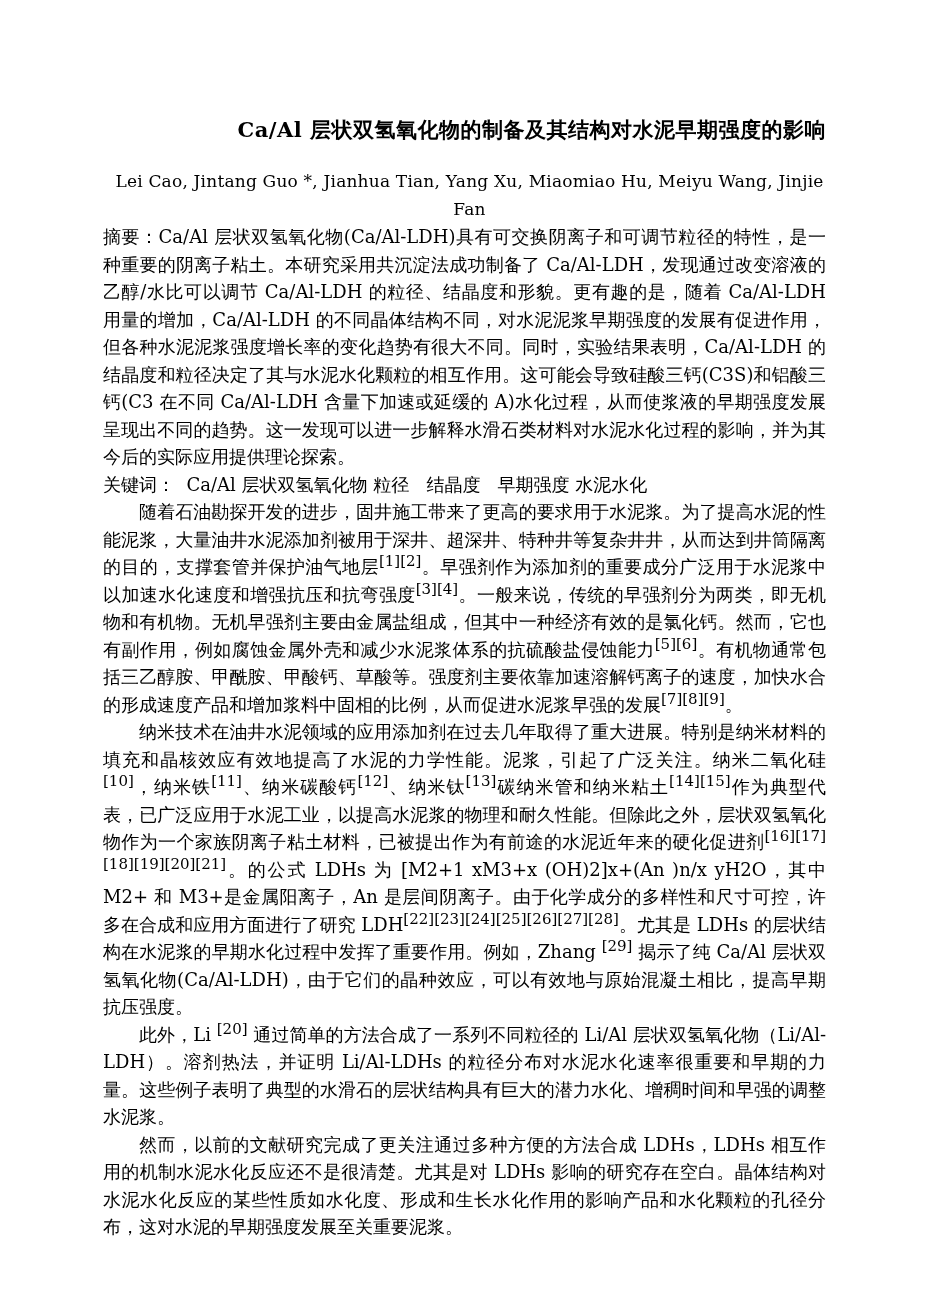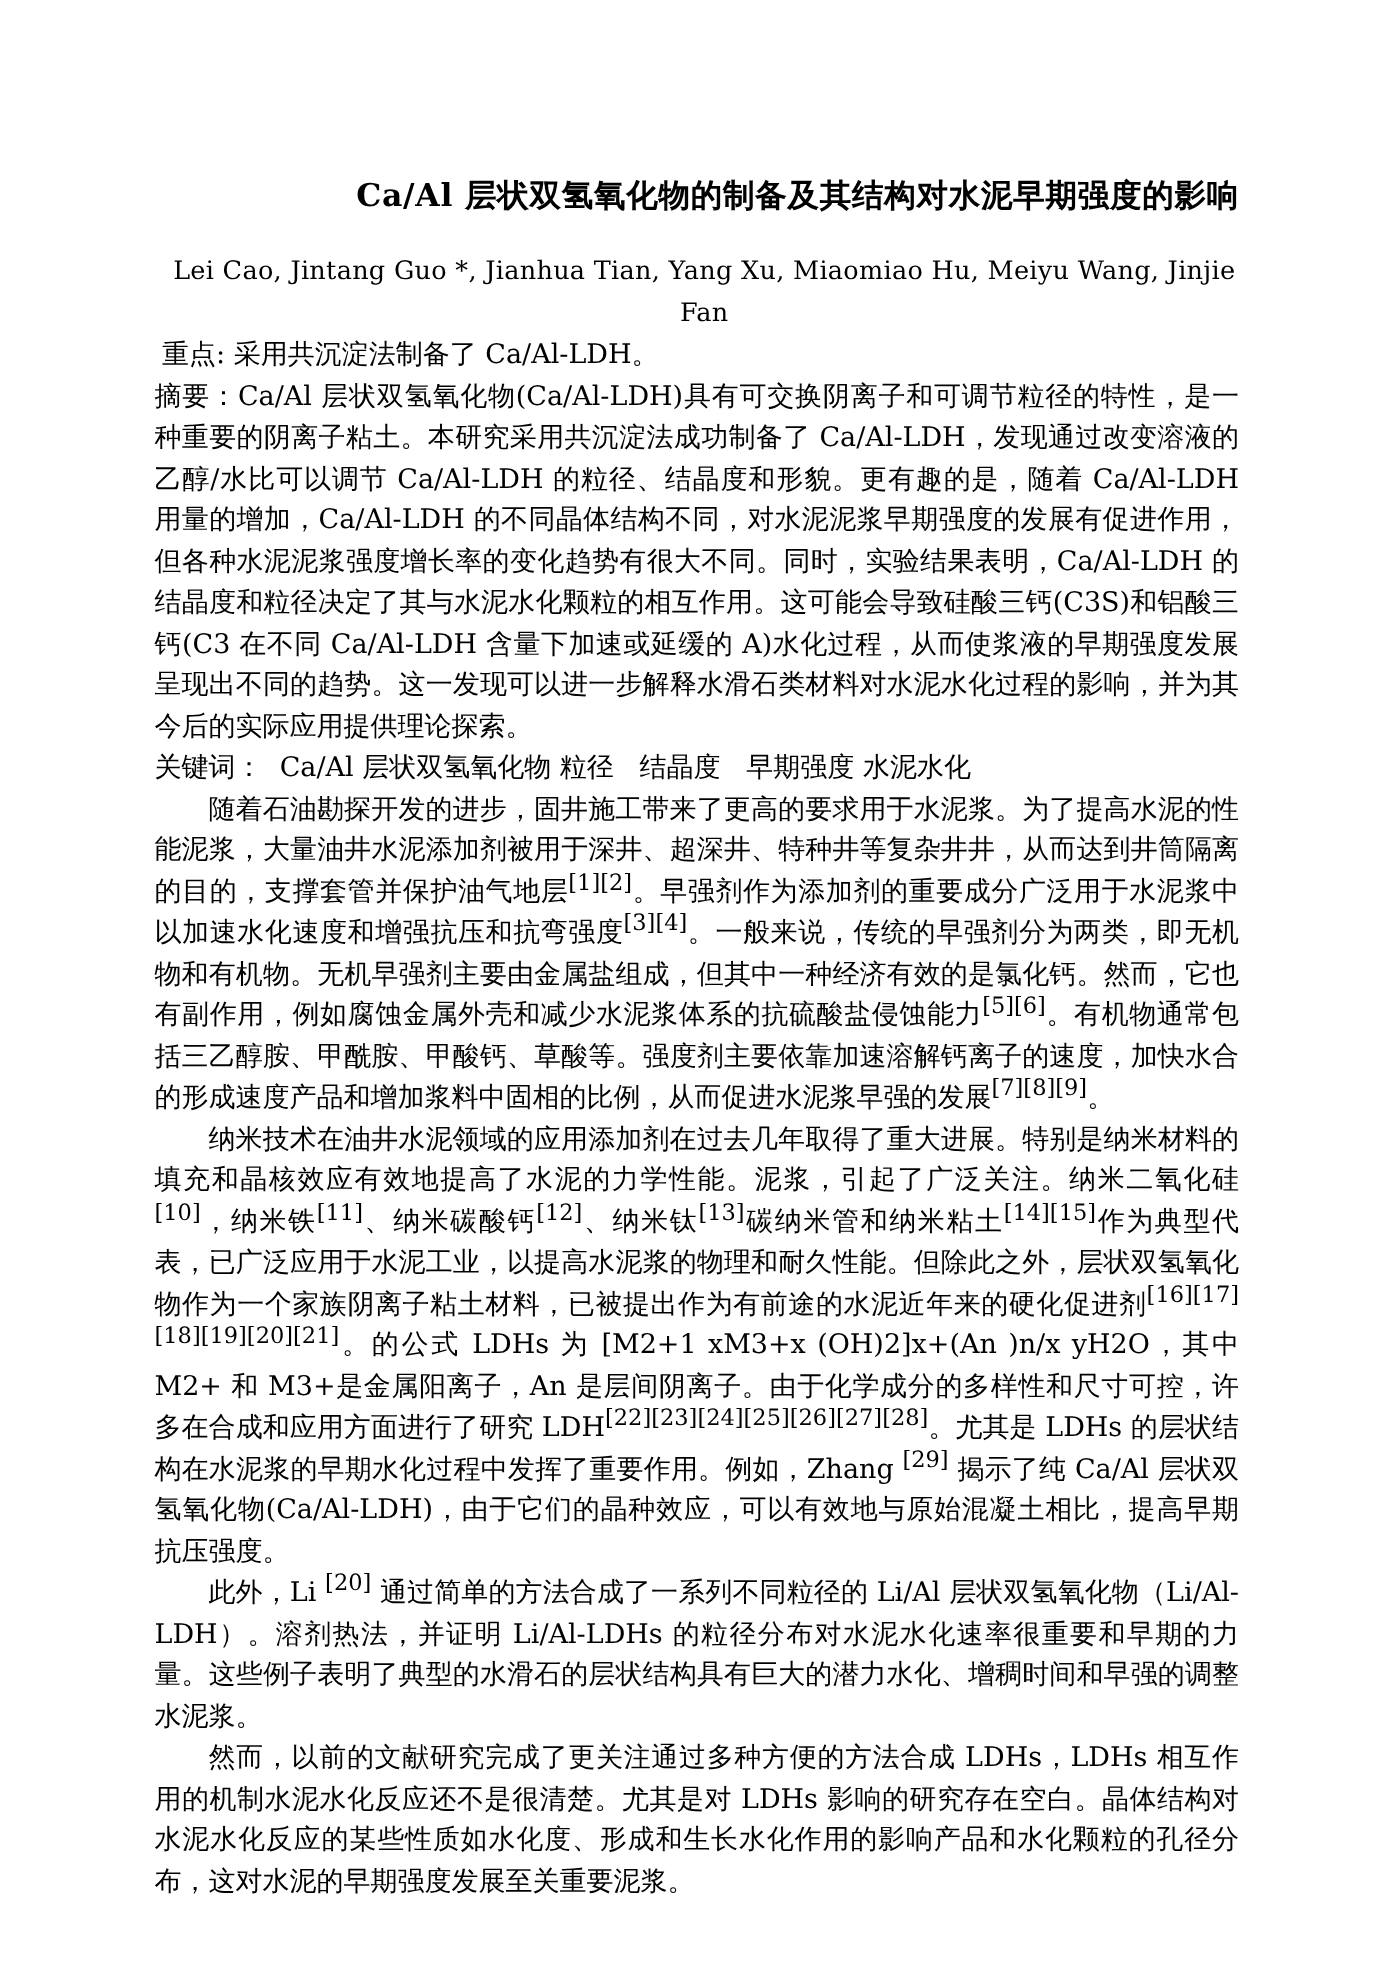--- a/index.html
+++ b/index.html
@@ -28,21 +28,20 @@
 <body>
 
 <div class="page">
 
   <h1 class="title">Ca/Al 层状双氢氧化物的制备及其结构对水泥早期强度的影响</h1>
 
   <div class="line authors">Lei Cao, Jintang Guo *, Jianhua Tian, Yang Xu, Miaomiao Hu, Meiyu Wang, Jinjie Fan</div>
 
 
   <div class="highlights">
-    <div class="line hl-first"><span>重点: </span><span>采用共沉淀法制备了 Ca/Al-LDH。</span></div>
   </div>
 
   <p class="para"><span>摘要：</span><span>Ca/Al 层状双氢氧化物(Ca/Al-LDH)具有可交换阴离子和可调节粒径的特性，是一种重要的阴离子粘土。本研究采用共沉淀法成功制备了 Ca/Al-LDH，发现通过改变溶液的乙醇/水比可以调节 Ca/Al-LDH 的粒径、结晶度和形貌。更有趣的是，随着 Ca/Al-LDH 用量的增加，Ca/Al-LDH 的不同晶体结构不同，对水泥泥浆早期强度的发展有促进作用，但各种水泥泥浆强度增长率的变化趋势有很大不同。同时，实验结果表明，Ca/Al-LDH 的结晶度和粒径决定了其与水泥水化颗粒的相互作用。这可能会导致硅酸三钙(C3S)和铝酸三钙(C3 在不同 Ca/Al-LDH 含量下加速或延缓的 A)水化过程，从而使浆液的早期强度发展呈现出不同的趋势。这一发现可以进一步解释水滑石类材料对水泥水化过程的影响，并为其今后的实际应用提供理论探索。</span></p>
 
   <p class="para keywords"><span>关键词：</span><span>  Ca/Al 层状双氢氧化物 粒径   结晶度   早期强度 水泥水化</span></p>
 
 
   <p class="para indent"><span>随着石油勘探开发的进步，固井施工带来了更高的要求用于水泥浆。为了提高水泥的性能泥浆，大量油井水泥添加剂被用于深井、超深井、特种井等复杂井井，从而达到井筒隔离的目的，支撑套管并保护油气地层</span><sup class="ref">[1][2]</sup><span>。早强剂作为添加剂的重要成分广泛用于水泥浆中以加速水化速度和增强抗压和抗弯强度</span><sup class="ref">[3][4]</sup><span>。一般来说，传统的早强剂分为两类，即无机物和有机物。无机早强剂主要由金属盐组成，但其中一种经济有效的是氯化钙。然而，它也有副作用，例如腐蚀金属外壳和减少水泥浆体系的抗硫酸盐侵蚀能力</span><sup class="ref">[5][6]</sup><span>。有机物通常包括三乙醇胺、甲酰胺、甲酸钙、草酸等。强度剂主要依靠加速溶解钙离子的速度，加快水合的形成速度产品和增加浆料中固相的比例，从而促进水泥浆早强的发展</span><sup class="ref">[7][8][9]</sup><span>。</span></p>
   <p class="para indent"><span>纳米技术在油井水泥领域的应用添加剂在过去几年取得了重大进展。特别是纳米材料的填充和晶核效应有效地提高了水泥的力学性能。泥浆，引起了广泛关注。纳米二氧化硅</span><sup class="ref">[10]</sup><span>，纳米铁</span><sup class="ref">[11]</sup><span>、纳米碳酸钙</span><sup class="ref">[12]</sup><span>、纳米钛</span><sup class="ref">[13]</sup><span>碳纳米管和纳米粘土</span><sup class="ref">[14][15]</sup><span>作为典型代表，已广泛应用于水泥工业，以提高水泥浆的物理和耐久性能。但除此之外，层状双氢氧化物作为一个家族阴离子粘土材料，已被提出作为有前途的水泥近年来的硬化促进剂</span><sup class="ref">[16][17][18][19][20][21]</sup><span>。的公式 LDHs 为 [M2+1 xM3+x (OH)2]x+(An )n/x yH2O，其中 M2+ 和 M3+是金属阳离子，An 是层间阴离子。由于化学成分的多样性和尺寸可控，许多在合成和应用方面进行了研究 LDH</span><sup class="ref">[22][23][24][25][26][27][28]</sup><span>。尤其是 LDHs 的层状结构在水泥浆的早期水化过程中发挥了重要作用。例如，Zhang </span><sup class="ref">[29]</sup><span> 揭示了纯 Ca/Al 层状双氢氧化物(Ca/Al-LDH)，由于它们的晶种效应，可以有效地与原始混凝土相比，提高早期抗压强度。</span></p>
   <p class="para indent"><span>此外，Li </span><sup class="ref">[20]</sup><span> 通过简单的方法合成了一系列不同粒径的 Li/Al 层状双氢氧化物（Li/Al-LDH）。溶剂热法，并证明 Li/Al-LDHs 的粒径分布对水泥水化速率很重要和早期的力量。这些例子表明了典型的水滑石的层状结构具有巨大的潜力水化、增稠时间和早强的调整水泥浆。</span></p>

